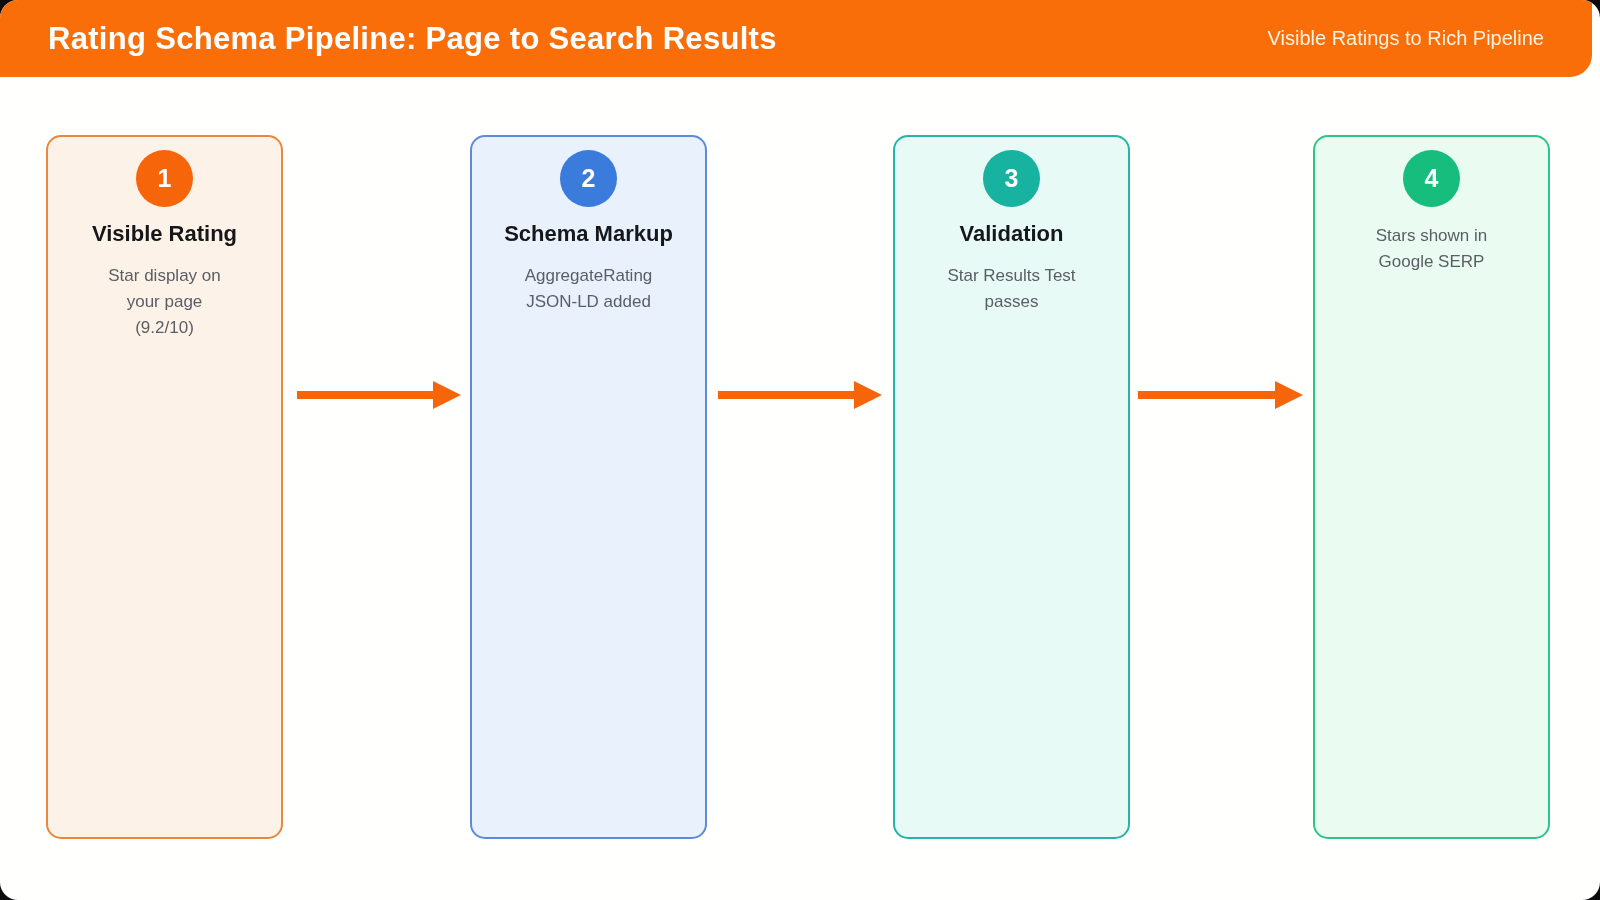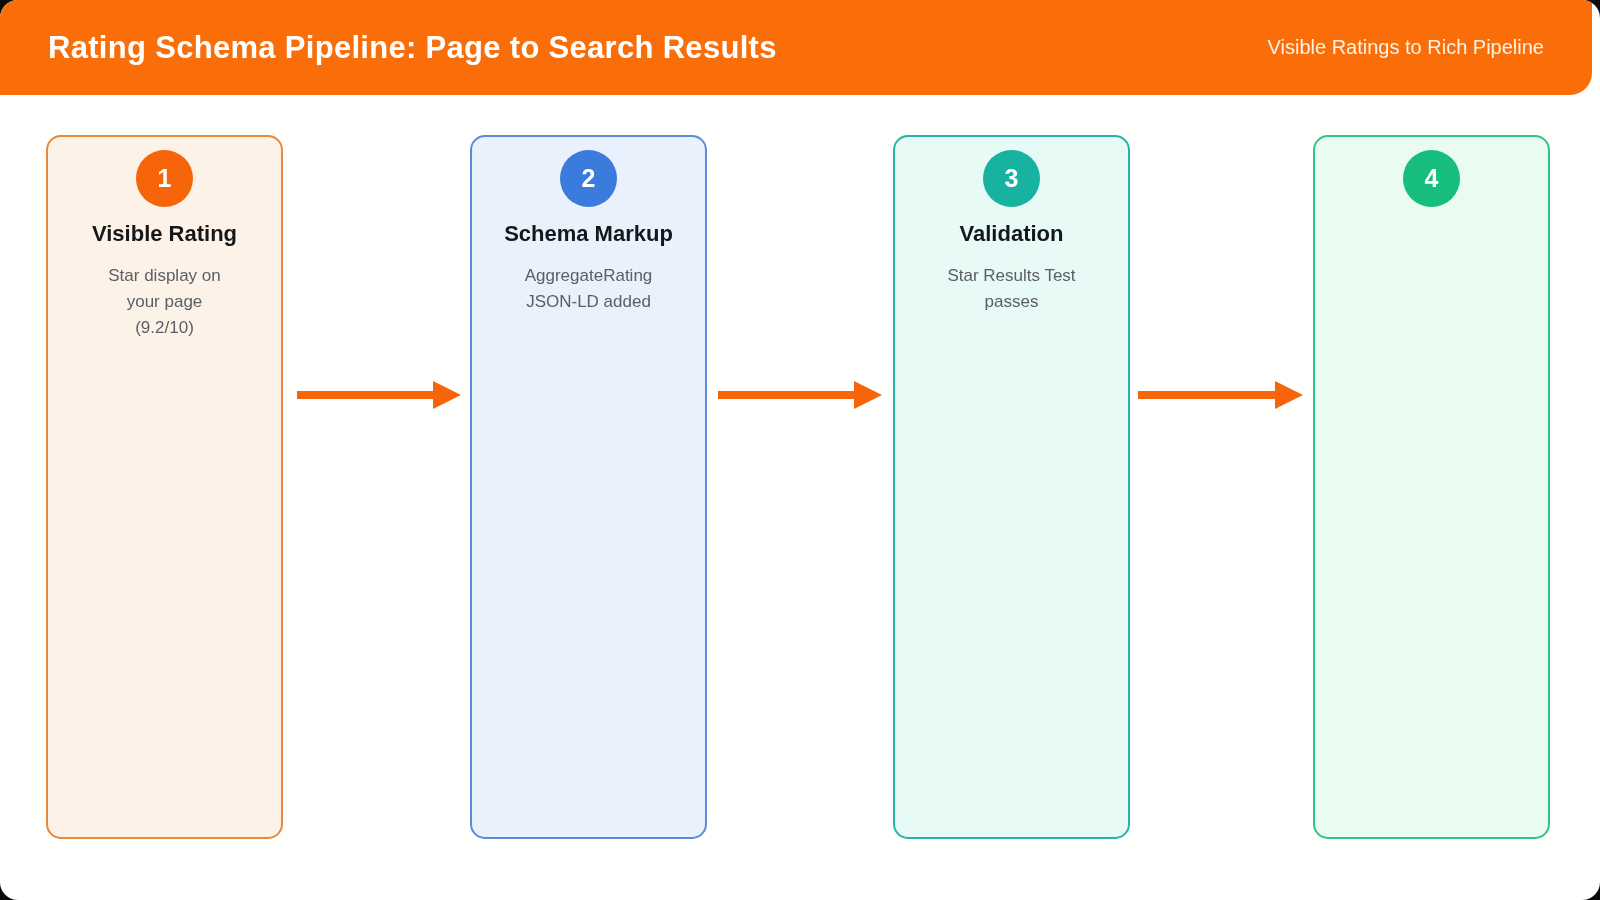--- a/index.html
+++ b/index.html
@@ -16,21 +16,21 @@
     height: 900px;
     background: #FFFFFE;
     border-radius: 18px;
     overflow: hidden;
   }
   .header {
     position: absolute;
     top: 0;
     left: 0;
     right: 8px;
-    height: 95px;
+    height: 77px;
     display: flex;
     align-items: center;
     box-sizing: border-box;
     padding: 0 48px;
     border-radius: 0 0 22px 0;
     gap: 45px;
   }
   .header-title {
     margin: 0;
     font-size: 31px;
@@ -142,15 +142,17 @@
 passes</p>
   </section>
 
   <div class="arrow" style="left:1138px;width:165px">
     <div class="arrow-shaft" style="background-color: rgb(247, 101, 11);"></div>
     <div class="arrow-head" style="border-left-color: rgb(247, 101, 11);"></div>
   </div>
 
   <section class="step-card" style="left: 1313px; background-color: rgb(234, 251, 241); border-color: rgb(47, 196, 135);">
     <div class="step-circle" style="background-color: rgb(22, 189, 125);">4</div>
+    <p class="step-desc">Stars shown in
+Google SERP</p>
   </section>
 
 </div>
 
 </body></html>

